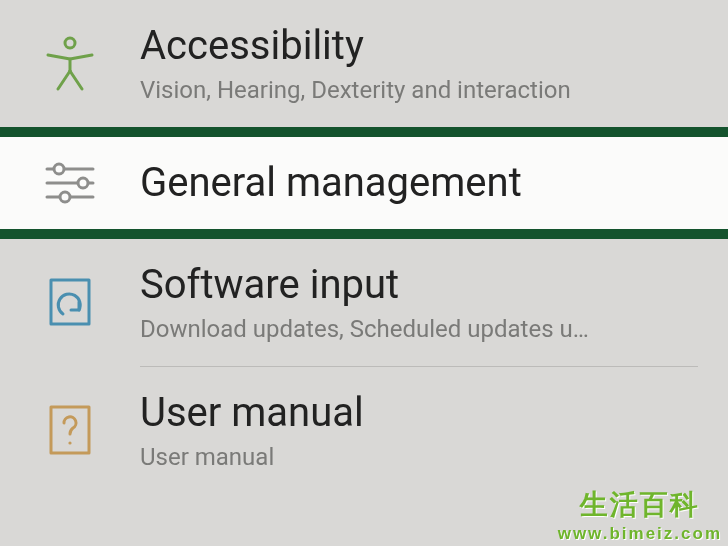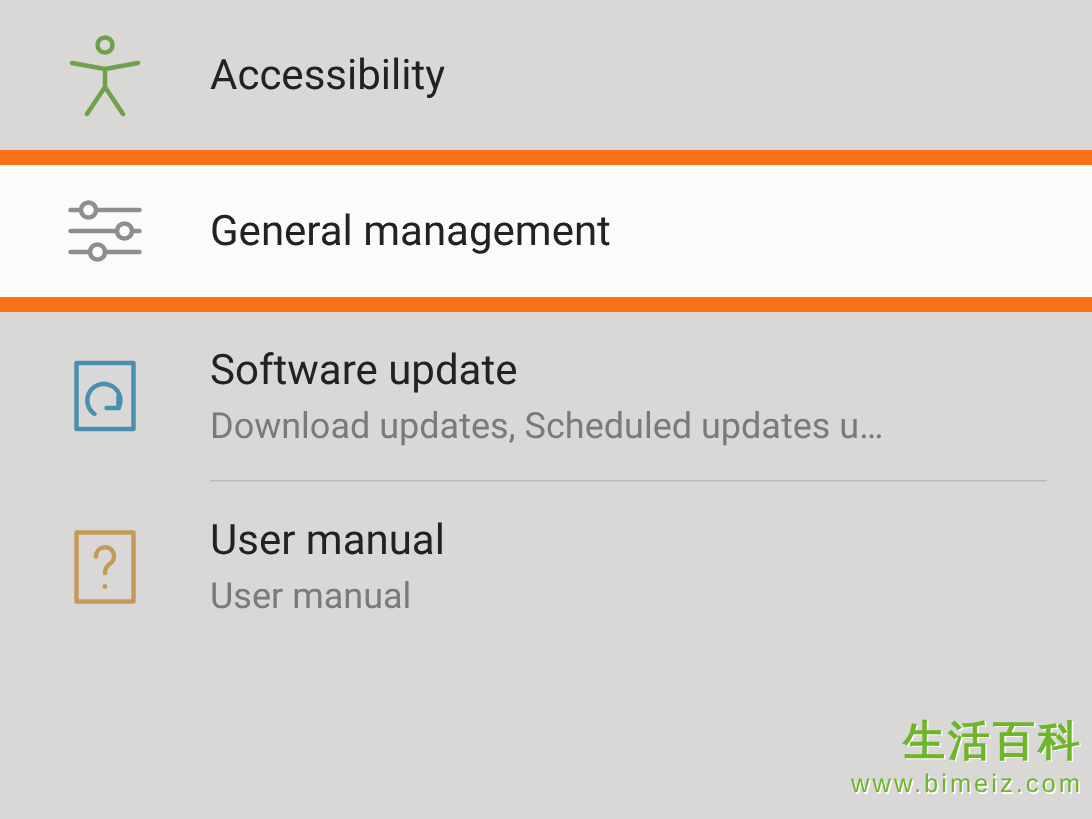--- a/index.html
+++ b/index.html
@@ -27,70 +27,71 @@
     justify-content: center;
     align-items: center;
     flex-shrink: 0;
   }
   .text-wrap {
     flex: 1;
     min-width: 0;
     padding-right: 20px;
   }
   .title {
-    font-size: 28px;
+    font-size: 40px;
     color: #222;
     font-weight: 400;
     line-height: 1.2;
     white-space: nowrap;
     overflow: hidden;
     text-overflow: ellipsis;
   }
   .subtitle {
     font-size: 24px;
     color: #7a7a78;
     margin-top: 6px;
     line-height: 1.2;
     white-space: nowrap;
     overflow: hidden;
     text-overflow: ellipsis;
   }
   .highlight-wrap {
-    background: #f97316;
+    background: #14532d;
     padding: 10px 0;
   }
   .highlight-wrap .row {
     background: #fbfbfa;
   }
   .divider {
     height: 1px;
     background: #bcbbb9;
     margin-left: 140px;
     margin-right: 30px;
   }
   .watermark {
     position: absolute;
     right: 6px;
-    bottom: 13px;
-    text-align: right;
+    bottom: 2px;
+    text-align: center;
     font-family: "Microsoft YaHei", sans-serif;
     pointer-events: none;
   }
   .wm-top {
     font-size: 28px;
     font-weight: 700;
     color: #6fb52c;
     text-shadow: 1px 1px 0 #fff;
     letter-spacing: 2px;
   }
   .wm-bottom {
     font-size: 17px;
     color: #6fb52c;
     text-shadow: 1px 1px 0 #fff;
     letter-spacing: 2px;
+    font-weight: bold;
   }
   svg { display: block; }
 </style>
 </head>
 <body>
 
 <div class="list">
 
   <div class="row">
     <div class="icon-wrap">
@@ -99,20 +100,21 @@
           <circle cx="26" cy="8" r="5"></circle>
           <path d="M4 20 L26 24 L48 20"></path>
           <path d="M26 24 L26 36"></path>
           <path d="M26 36 L14 54"></path>
           <path d="M26 36 L38 54"></path>
         </g>
       </svg>
     </div>
     <div class="text-wrap">
       <div class="title">Accessibility</div>
+      <div class="subtitle">Vision, Hearing, Dexterity and interaction</div>
     </div>
   </div>
 
   <div class="highlight-wrap">
     <div class="row">
       <div class="icon-wrap">
         <svg width="54" height="44" viewBox="0 0 54 44">
           <g fill="none" stroke="#8e8e8c" stroke-width="3" stroke-linecap="round">
             <line x1="4" y1="8" x2="50" y2="8"></line>
             <circle cx="16" cy="8" r="5" fill="#fbfbfa"></circle>
@@ -133,21 +135,21 @@
     <div class="icon-wrap">
       <svg width="50" height="52" viewBox="0 0 50 52">
         <g fill="none" stroke="#4a8fb0" stroke-width="3" stroke-linecap="round" stroke-linejoin="round">
           <rect x="6" y="4" width="38" height="44"></rect>
           <path d="M18 38 A11 11 0 1 1 34 34"></path>
           <polyline points="34,26 34,34 26,34"></polyline>
         </g>
       </svg>
     </div>
     <div class="text-wrap">
-      <div class="title">Software update</div>
+      <div class="title">Software input</div>
       <div class="subtitle">Download updates, Scheduled updates u…</div>
     </div>
   </div>
 
   <div class="divider"></div>
 
   <div class="row">
     <div class="icon-wrap">
       <svg width="46" height="54" viewBox="0 0 46 54">
         <g fill="none" stroke="#c49a5a" stroke-width="3" stroke-linecap="round" stroke-linejoin="round">

